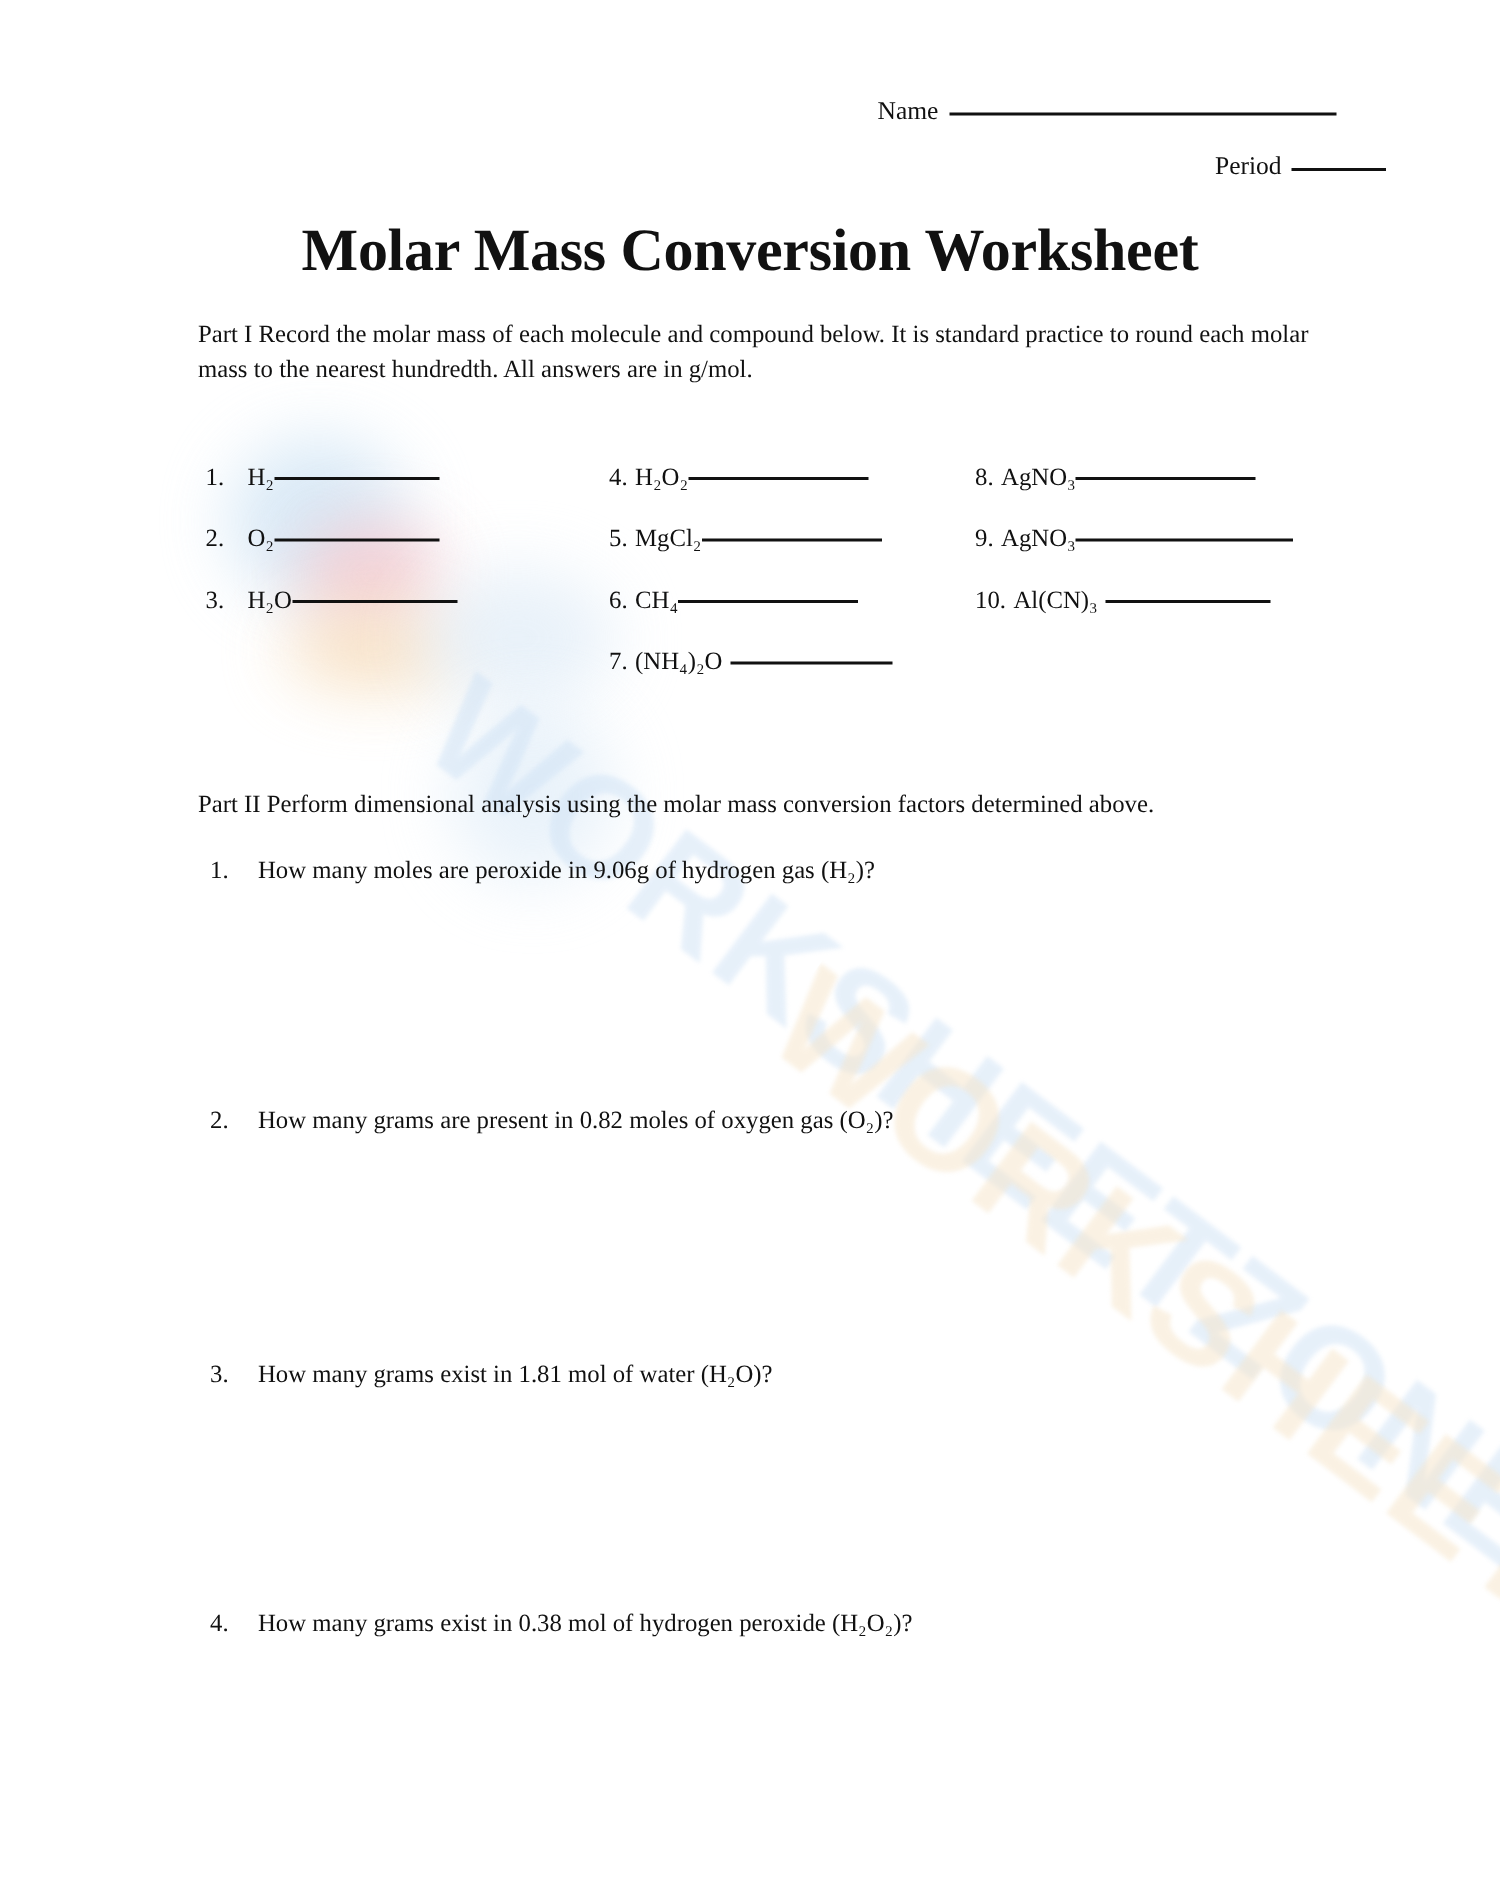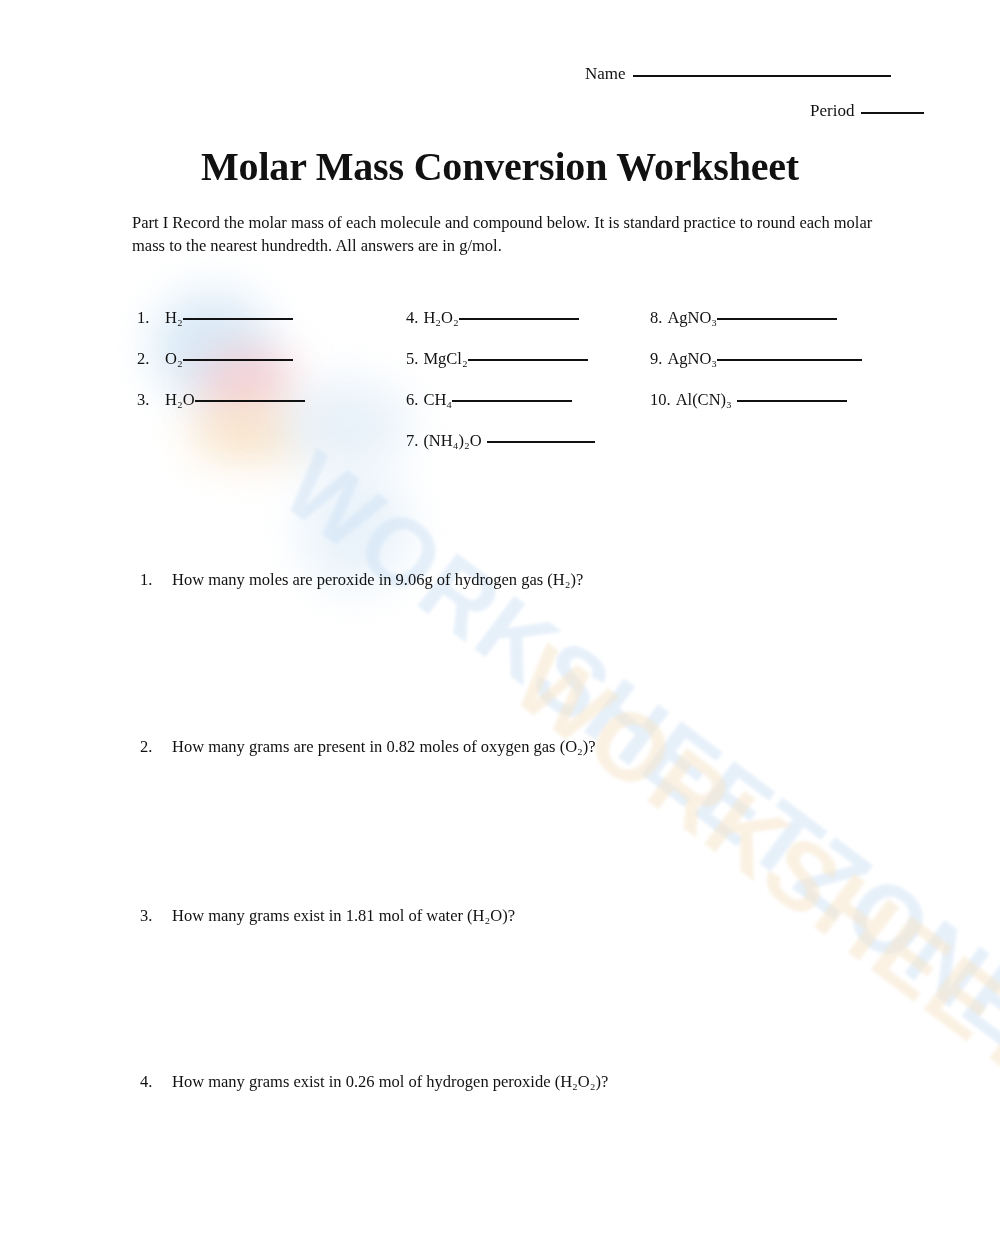--- a/index.html
+++ b/index.html
@@ -281,32 +281,33 @@
         </div>
         <div class="mm-item">
           <span class="mm-num">10.</span>
           <span class="mm-formula">Al(CN)₃</span>
           <span class="mm-blank gap-sm" style="width:110px;"></span>
         </div>
       </div>
 
     </div>
 
+    <div class="para para-2">Part II Perform dimensional analysis using the molar mass conversion factors determined above.</div>
 
     <div class="q q1">
       <span class="q-num">1.</span>
       <span class="q-text">How many moles are peroxide in 9.06g of hydrogen gas (H₂)?</span>
     </div>
     <div class="q q2">
       <span class="q-num">2.</span>
       <span class="q-text">How many grams are present in 0.82 moles of oxygen gas (O₂)?</span>
     </div>
     <div class="q q3">
       <span class="q-num">3.</span>
       <span class="q-text">How many grams exist in 1.81 mol of water (H₂O)?</span>
     </div>
     <div class="q q4">
       <span class="q-num">4.</span>
-      <span class="q-text">How many grams exist in 0.26 mol of hydrogen peroxide (H₂O₂)?</span>
+      <span class="q-text">How many grams exist in 0.38 mol of hydrogen peroxide (H₂O₂)?</span>
     </div>
 
   </div>
 </div>
 
 </body></html>

